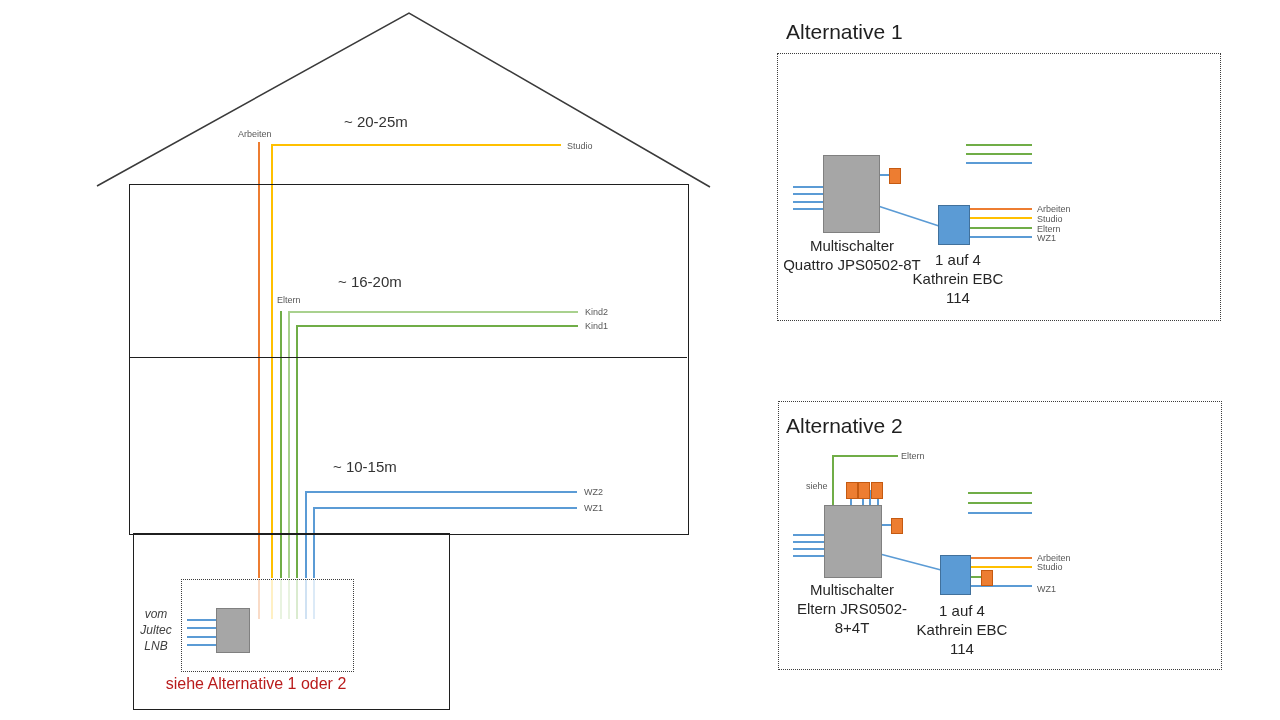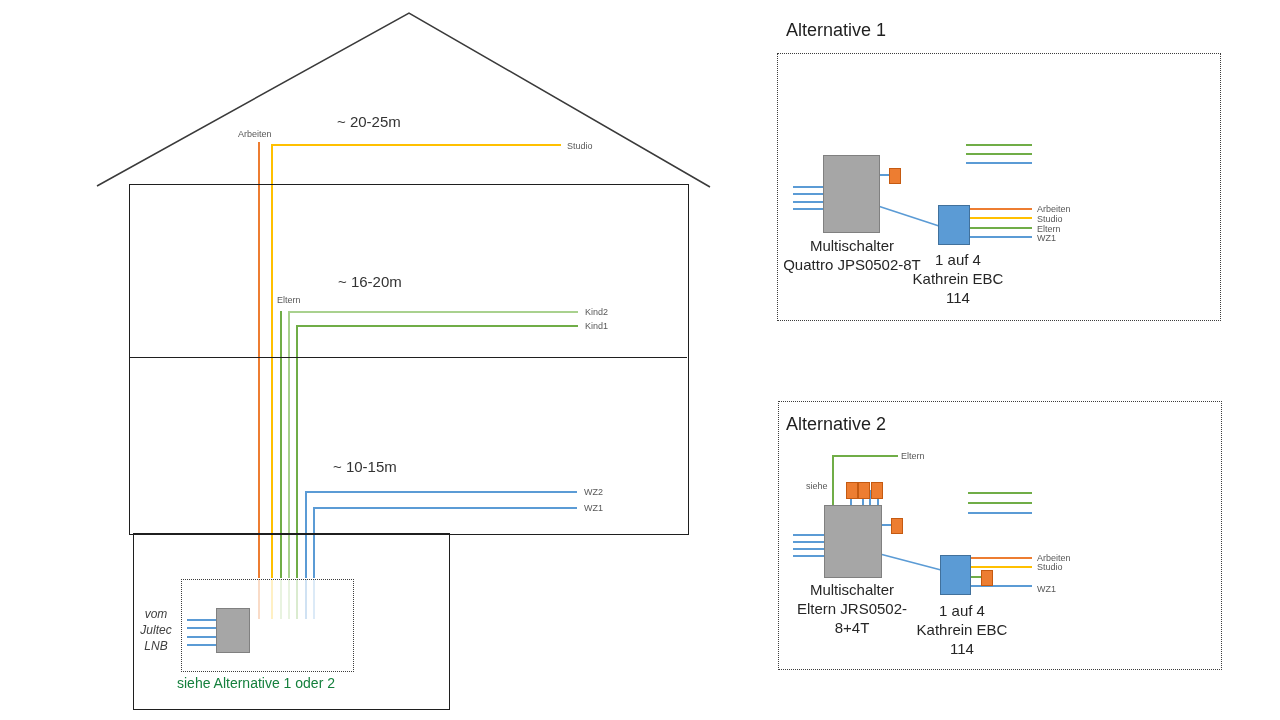--- a/index.html
+++ b/index.html
@@ -19,24 +19,24 @@
   .c-blue{background:#5B9BD5;}   .c-blue-f{background:#A9CBE9;}
   .c-lblue-f{background:#BFD9F0;}
   .fade-overlay{position:absolute;background:rgba(255,255,255,0.45);z-index:3;}
   
   .dev-gray{position:absolute;background:#A6A6A6;border:1px solid #808080;z-index:4;}
   .dev-blue{position:absolute;background:#5B9BD5;border:1px solid #41719C;z-index:4;}
   .conn-orange{position:absolute;background:#ED7D31;border:1px solid #C55A11;z-index:4;}
   
   .sm{position:absolute;font-size:9px;color:#595959;white-space:nowrap;z-index:7;}
   .meas{position:absolute;font-size:15px;color:#333333;white-space:nowrap;z-index:7;}
-  .title{position:absolute;font-size:18px;color:#1f1f1f;white-space:nowrap;z-index:7;}
+  .title{position:absolute;font-size:21px;color:#1f1f1f;white-space:nowrap;z-index:7;}
   .devlabel{position:absolute;font-size:15px;color:#262626;text-align:center;line-height:19px;z-index:7;}
   .lnb-text{position:absolute;font-size:12px;font-style:italic;color:#404040;text-align:center;line-height:16px;z-index:7;}
-  .caption{position:absolute;font-size:14px;color:#15803d;text-align:center;white-space:nowrap;z-index:7;}
+  .caption{position:absolute;font-size:16px;color:#b91c1c;text-align:center;white-space:nowrap;z-index:7;}
   svg.layer{position:absolute;left:0;top:0;z-index:4;}
 </style>
 </head>
 <body>
 
 <div id="canvas">
 
   <svg class="layer" width="1280" height="720">
     <polyline points="97,186 409,13 710,187" fill="none" stroke="#3a3a3a" stroke-width="1.5"></polyline>
     <line x1="878" y1="206" x2="939" y2="226" stroke="#5B9BD5" stroke-width="1.6"></line>
@@ -76,21 +76,21 @@
   <div class="hcable c-blue" style="left:187px;top:636px;width:29px;"></div>
   <div class="hcable c-blue" style="left:187px;top:644px;width:29px;"></div>
 
   <div class="lnb-text" style="left:128px;top:606px;width:56px;">
     <div>vom</div>
     <div>Jultec</div>
     <div>LNB</div>
   </div>
   <div class="caption" style="left:156px;top:675px;width:200px;">siehe Alternative 1 oder 2</div>
 
-  <div class="meas" style="left:337px;top:113px;">~ 20-25m</div>
+  <div class="meas" style="left:344px;top:113px;">~ 20-25m</div>
   <div class="meas" style="left:338px;top:273px;">~ 16-20m</div>
   <div class="meas" style="left:333px;top:458px;">~ 10-15m</div>
 
   <div class="sm" style="left:238px;top:129px;">Arbeiten</div>
   <div class="sm" style="left:567px;top:141px;">Studio</div>
   <div class="sm" style="left:277px;top:295px;">Eltern</div>
   <div class="sm" style="left:585px;top:307px;">Kind2</div>
   <div class="sm" style="left:585px;top:321px;">Kind1</div>
   <div class="sm" style="left:584px;top:487px;">WZ2</div>
   <div class="sm" style="left:584px;top:503px;">WZ1</div>

